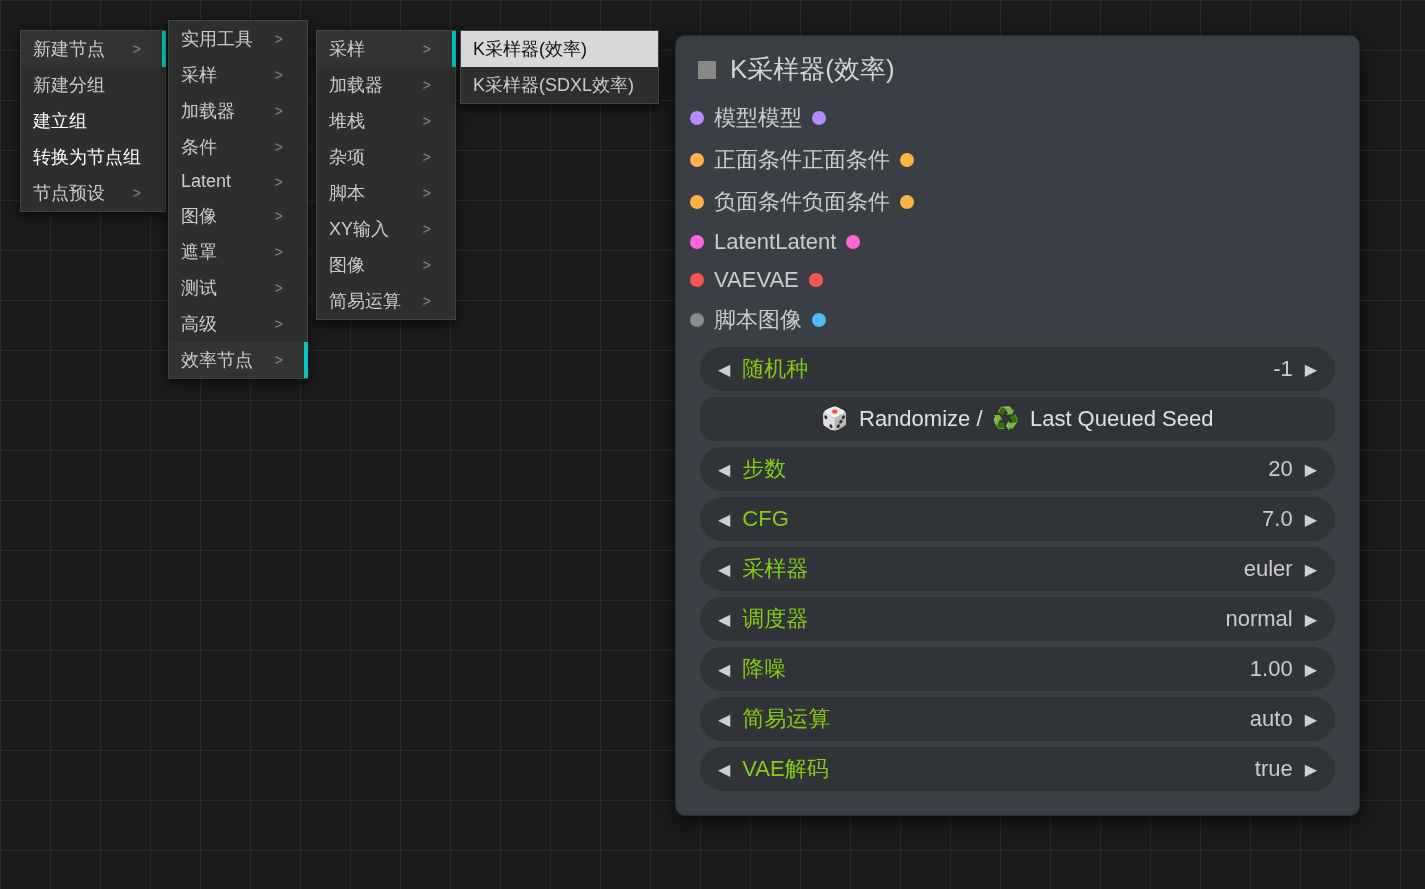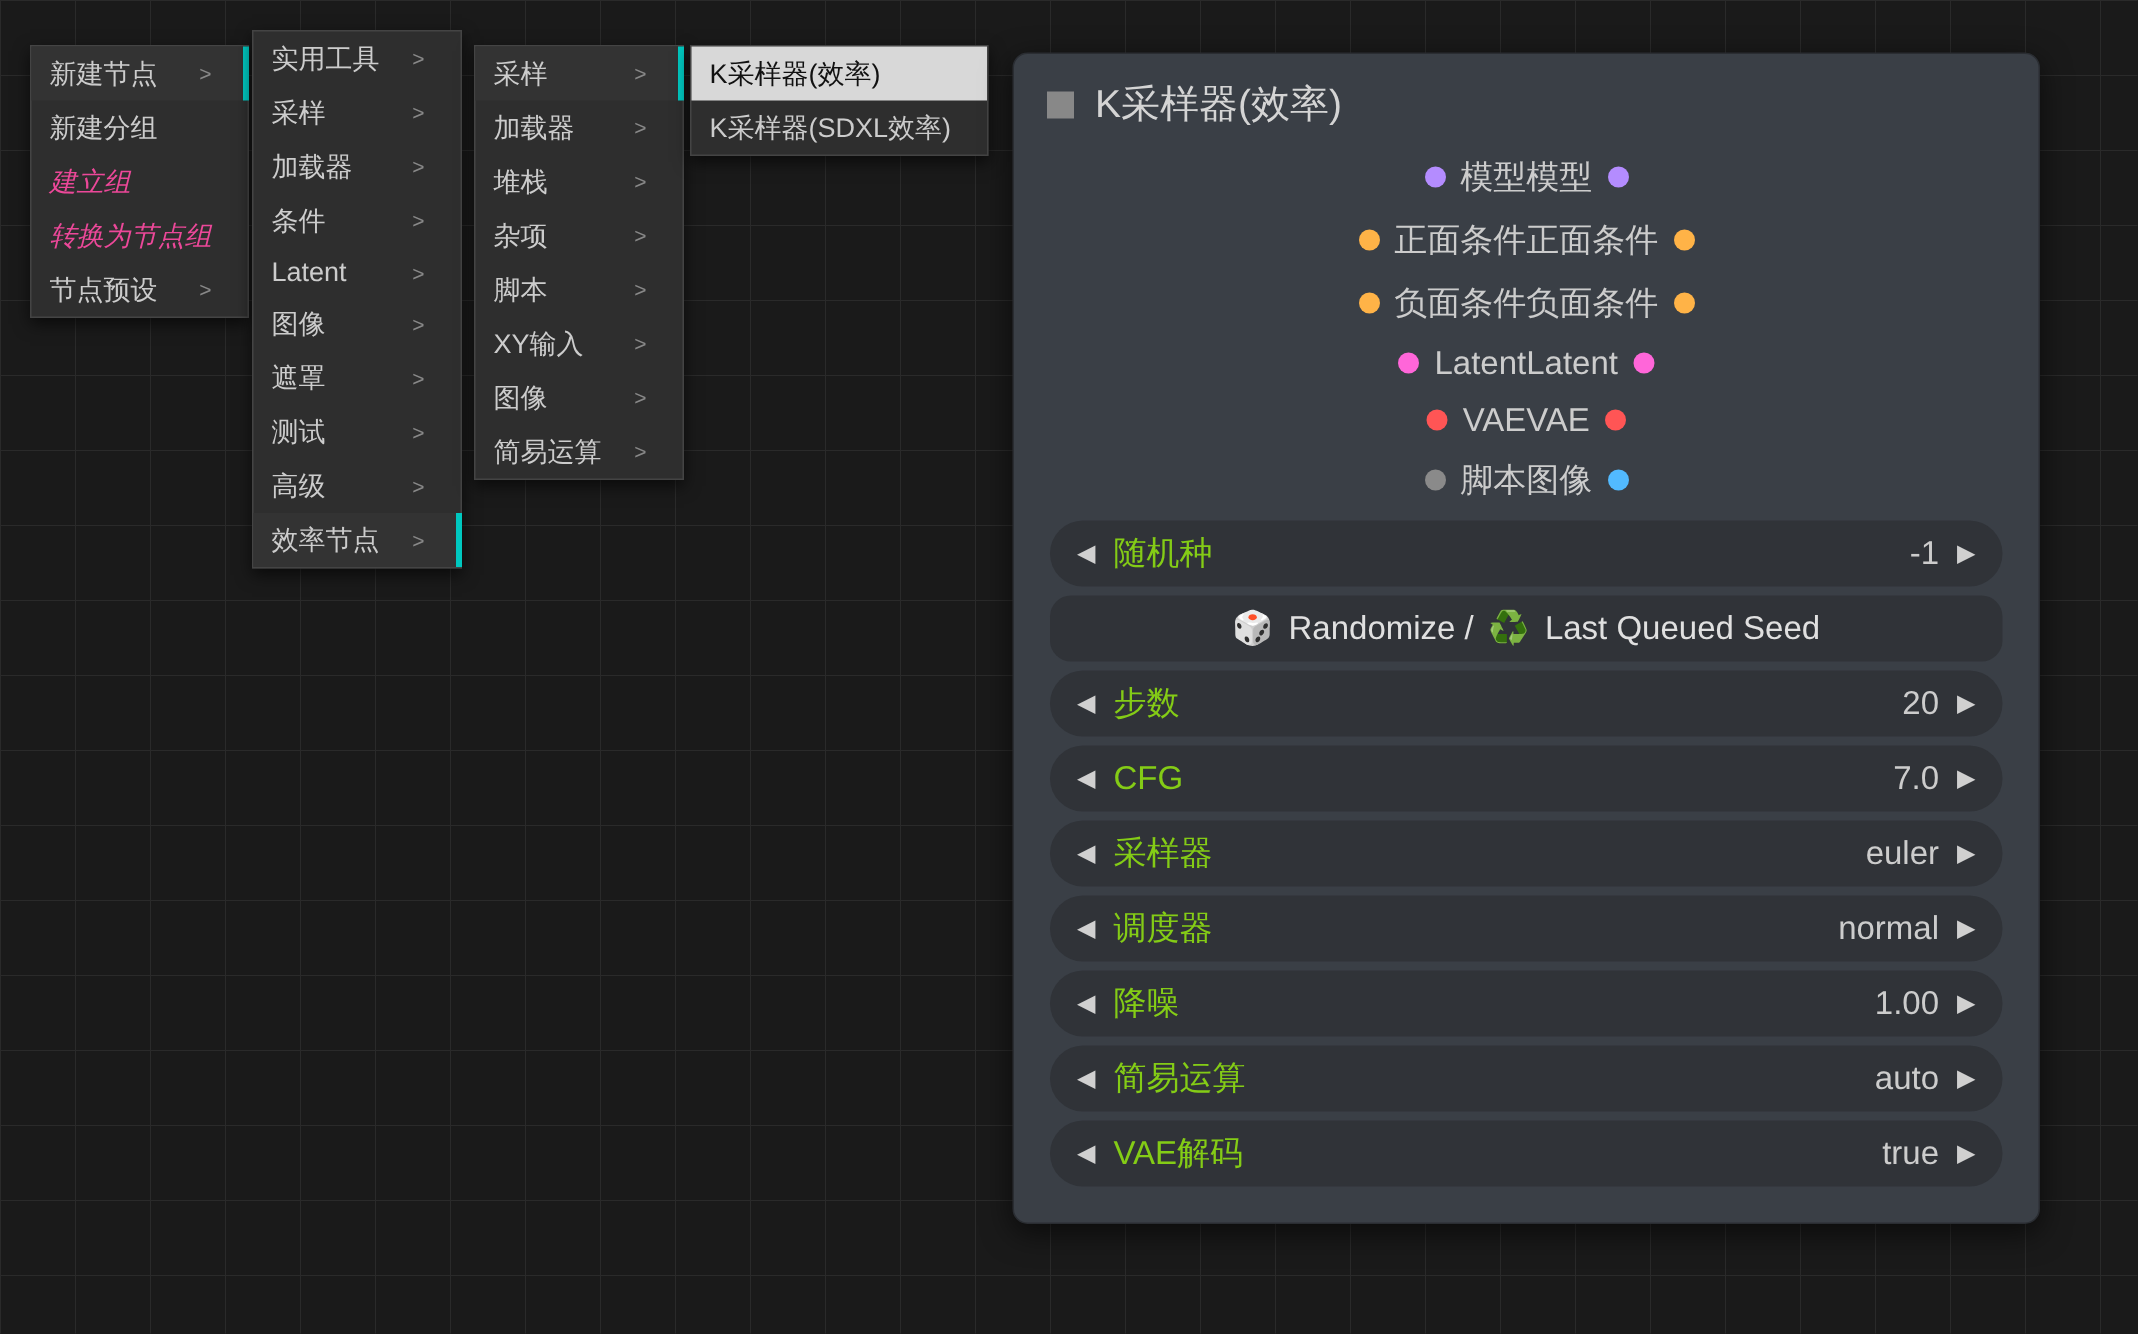--- a/index.html
+++ b/index.html
@@ -31,21 +31,21 @@
     display: flex;
     align-items: center;
     justify-content: space-between;
     padding: 6px 24px 6px 12px;
     font-size: 18px;
     color: #ccc;
     cursor: default;
     white-space: nowrap;
     position: relative;
   }
-  .ctx-item.disabled { color: #ec4899; font-style: italic; }
+  .ctx-item.disabled { color: #ffffff; }
   .ctx-item .arrow { margin-left: 14px; color: #888; font-size: 14px; }
   .ctx-item.highlight {
     background: #d8d8d8;
     color: #111;
   }
   .ctx-item.active-path::after {
     content: '';
     position: absolute;
     right: -1px;
     top: 0;
@@ -77,21 +77,21 @@
     width: 18px; height: 18px;
     background: #888;
   }
   .node-title {
     font-size: 26px;
     color: #d4d4d4;
     font-weight: 400;
   }
   .io-row {
     display: flex;
-    justify-content: center;
+    justify-content: flex-start;
     align-items: center;
     padding: 6px 14px;
     font-size: 22px;
   }
   .io-left, .io-right {
     display: flex;
     align-items: center;
     gap: 10px;
   }
   .dot {

